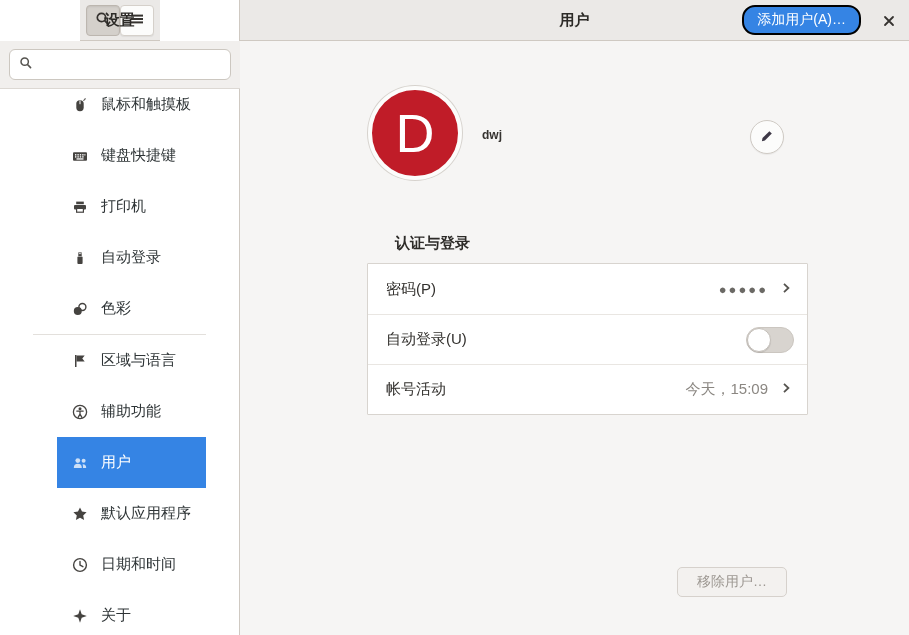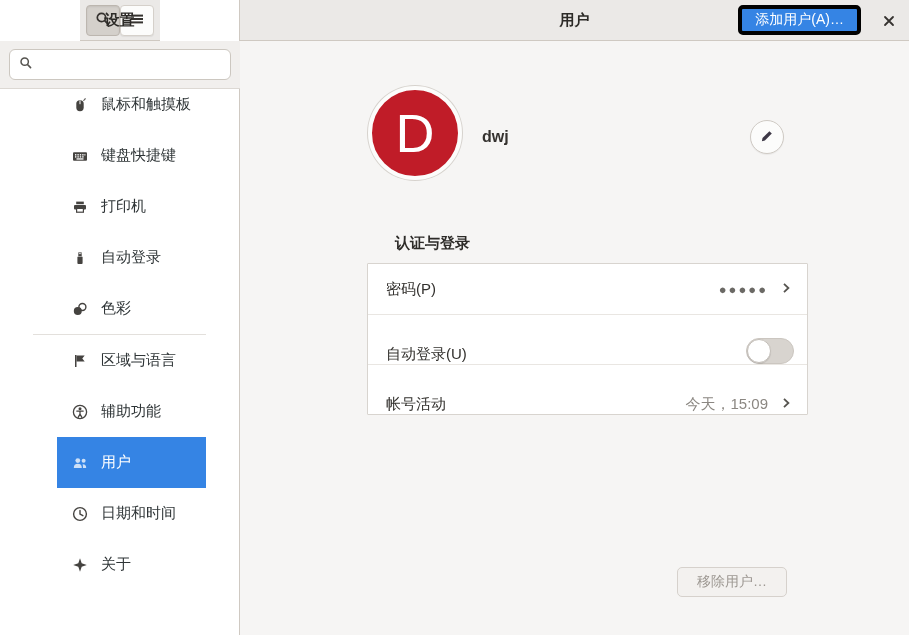--- a/index.html
+++ b/index.html
@@ -44,48 +44,48 @@
   .side-item.selected .icn { color:#cde0f7; }
   .side-divider { height:1px; background:#e3e0dc; }
 
   
   .main { flex:1; display:flex; flex-direction:column; }
   .main-header { height:41px; flex:0 0 41px; background:#ebe9e7;
                  border-bottom:1px solid #cfc9c2; position:relative;
                  display:flex; align-items:center; justify-content:center; }
   .main-title { font-weight:bold; color:#2d2b28; }
   .add-user-btn { position:absolute; right:48px; top:5px; height:30px;
-                  padding:0 13px; background:#3584e4; border:4px solid #000000;
-                  border-radius:5px; color:#fff; font-size:14px; font-family:inherit;
+                  padding:0 13px; background:#3584e4; border:2px solid #000000;
+                  border-radius:13px; color:#fff; font-size:14px; font-family:inherit;
                   display:flex; align-items:center; cursor:pointer; }
   .close-btn { position:absolute; right:11px; top:12px; width:18px; height:18px;
                display:flex; align-items:center; justify-content:center; cursor:pointer; }
 
   .content { flex:1; position:relative; background:#f6f5f4; }
 
   .avatar { position:absolute; left:128px; top:45px; width:94px; height:94px;
             border-radius:50%; background:#c01c28; border:4px solid #fcfcfb;
             box-shadow:0 0 0 1px #d6d2cd; display:flex; align-items:center;
             justify-content:center; cursor:pointer; }
   .avatar-letter { color:#fff; font-size:54px; line-height:1; }
   .user-name { position:absolute; left:242px; top:87px; font-weight:bold;
-               font-size:16px; color:#35322f; }
+               font-size:12px; color:#35322f; }
   .edit-btn { position:absolute; left:510px; top:79px; width:34px; height:34px;
               border-radius:50%; background:#fcfcfb; border:1px solid #cfcac4;
               box-shadow:0 1px 1px rgba(0,0,0,.05);
               display:flex; align-items:center; justify-content:center; cursor:pointer; }
 
   .section-title { position:absolute; left:127px; top:193px; font-weight:bold;
                    color:#2d2b28;margin-left:28px; }
 
   .card { position:absolute; left:127px; top:222px; width:441px;
           background:#fff; border:1px solid #d8d4cf; border-radius:1px; }
   .card-row { height:50px; display:flex; align-items:center;
               padding:0 13px 0 18px; cursor:pointer; }
-  .card-row + .card-row { border-top:1px solid #e9e6e2;align-items:flex-end; }
+  .card-row + .card-row { border-top:1px solid #e9e6e2; }
   .row-label { flex:1; color:#32302d; }
   .row-right { display:flex; align-items:center; gap:10px; }
   .pw-dots { font-size:13px; letter-spacing:2px; color:#6b6965; }
   .row-value { color:#8b8782; }
 
   .toggle { width:48px; height:26px; border-radius:13px; background:#d8d4cf;
             border:1px solid #cbc6c0; position:relative; cursor:pointer; }
   .toggle .knob { position:absolute; left:0; top:0; width:24px; height:24px;
                   border-radius:50%; background:#fff; border:1px solid #c4bfb9;
                   box-shadow:0 1px 1px rgba(0,0,0,.1); }
@@ -231,20 +231,28 @@
             <svg width="16" height="16" viewBox="0 0 16 16">
                 <circle cx="5.8" cy="5.6" r="2.4" fill="currentColor"></circle>
                 <path d="M1.8 13 q0 -4.2 4 -4.2 t4 4.2 z" fill="currentColor"></path>
                 <circle cx="11.6" cy="5.8" r="2" fill="currentColor"></circle>
                 <path d="M10.6 9.3 q3.6 -0.2 3.6 3.7 h-3.2 q0 -2.4 -0.4 -3.7 z" fill="currentColor"></path>
               </svg>
           </span>
           <span class="lbl">用户</span>
         </div>
 
+        <div class="side-item">
+          <span class="icn">
+            <svg width="16" height="16" viewBox="0 0 16 16">
+                <path d="M8 1.4 l2 4.2 4.6 .6 -3.4 3.2 .9 4.6 L8 11.8 3.9 14 l.9 -4.6 L1.4 6.2 l4.6 -.6 z" fill="currentColor"></path>
+              </svg>
+          </span>
+          <span class="lbl">默认应用程序</span>
+        </div>
 
         <div class="side-item">
           <span class="icn">
             <svg width="16" height="16" viewBox="0 0 16 16">
                 <circle cx="8" cy="8" r="6.4" fill="none" stroke="currentColor" stroke-width="1.4"></circle>
                 <path d="M8 4.4 V8 l2.9 1.7" fill="none" stroke="currentColor" stroke-width="1.4" stroke-linecap="round"></path>
               </svg>
           </span>
           <span class="lbl">日期和时间</span>
         </div>

